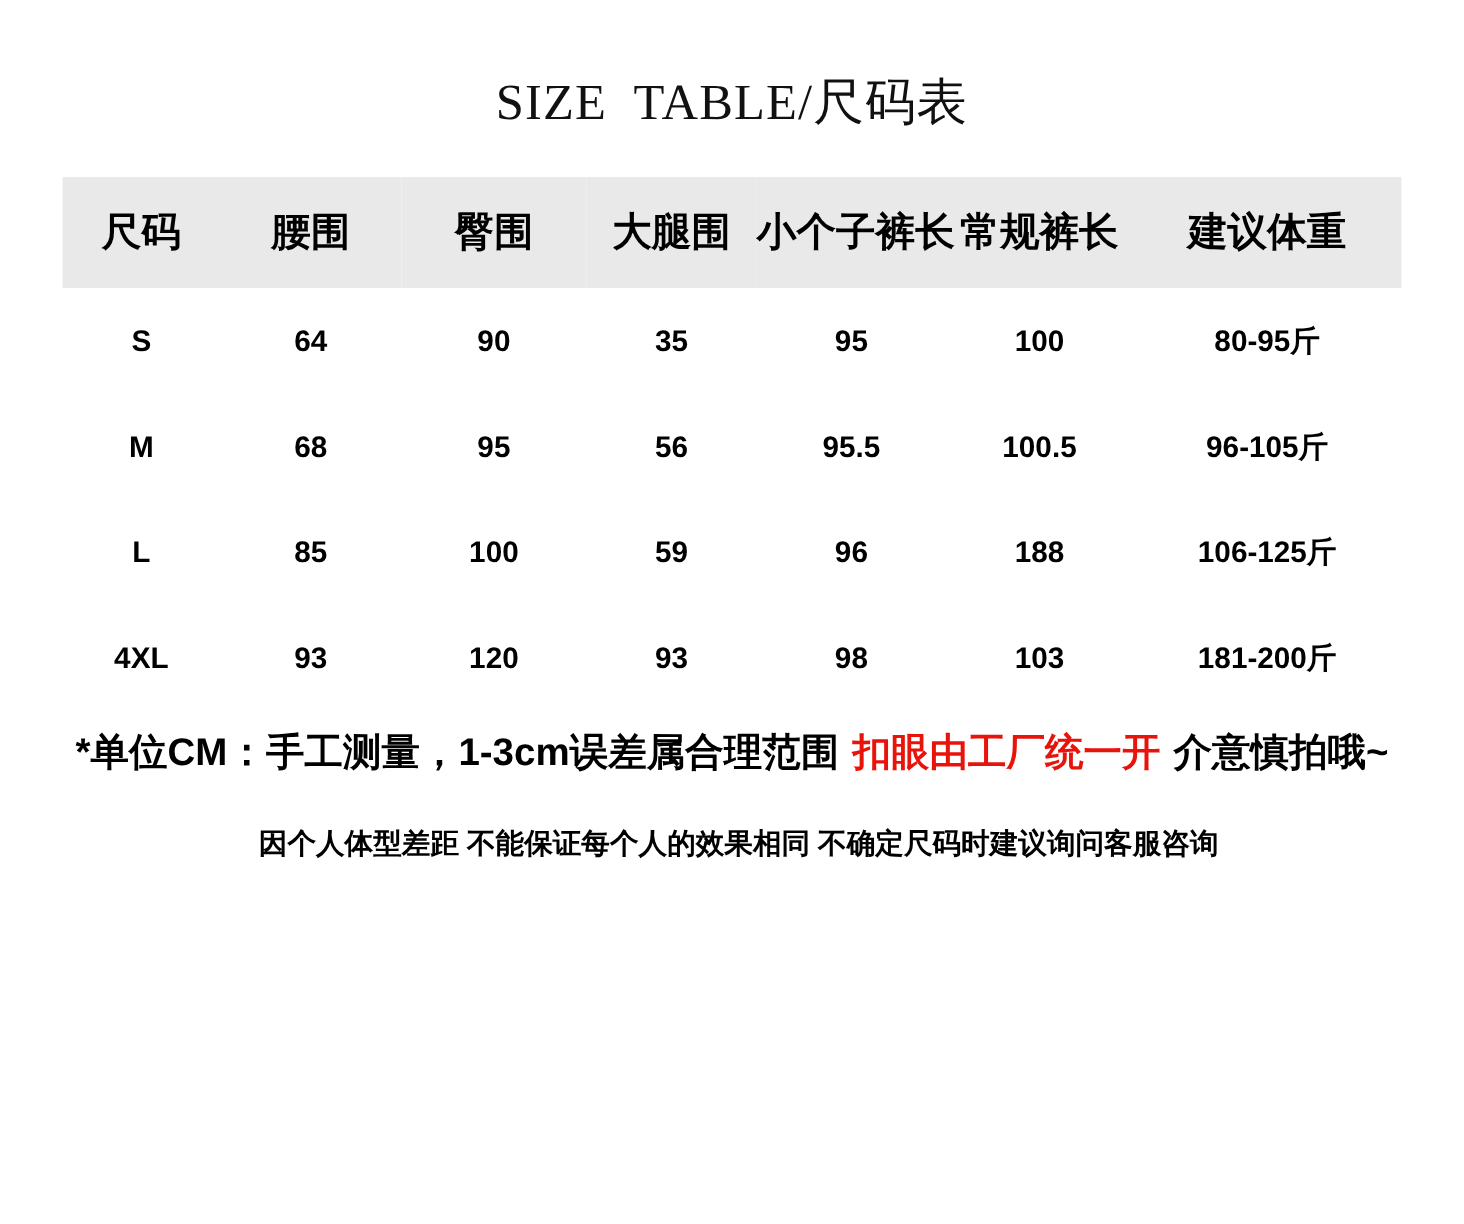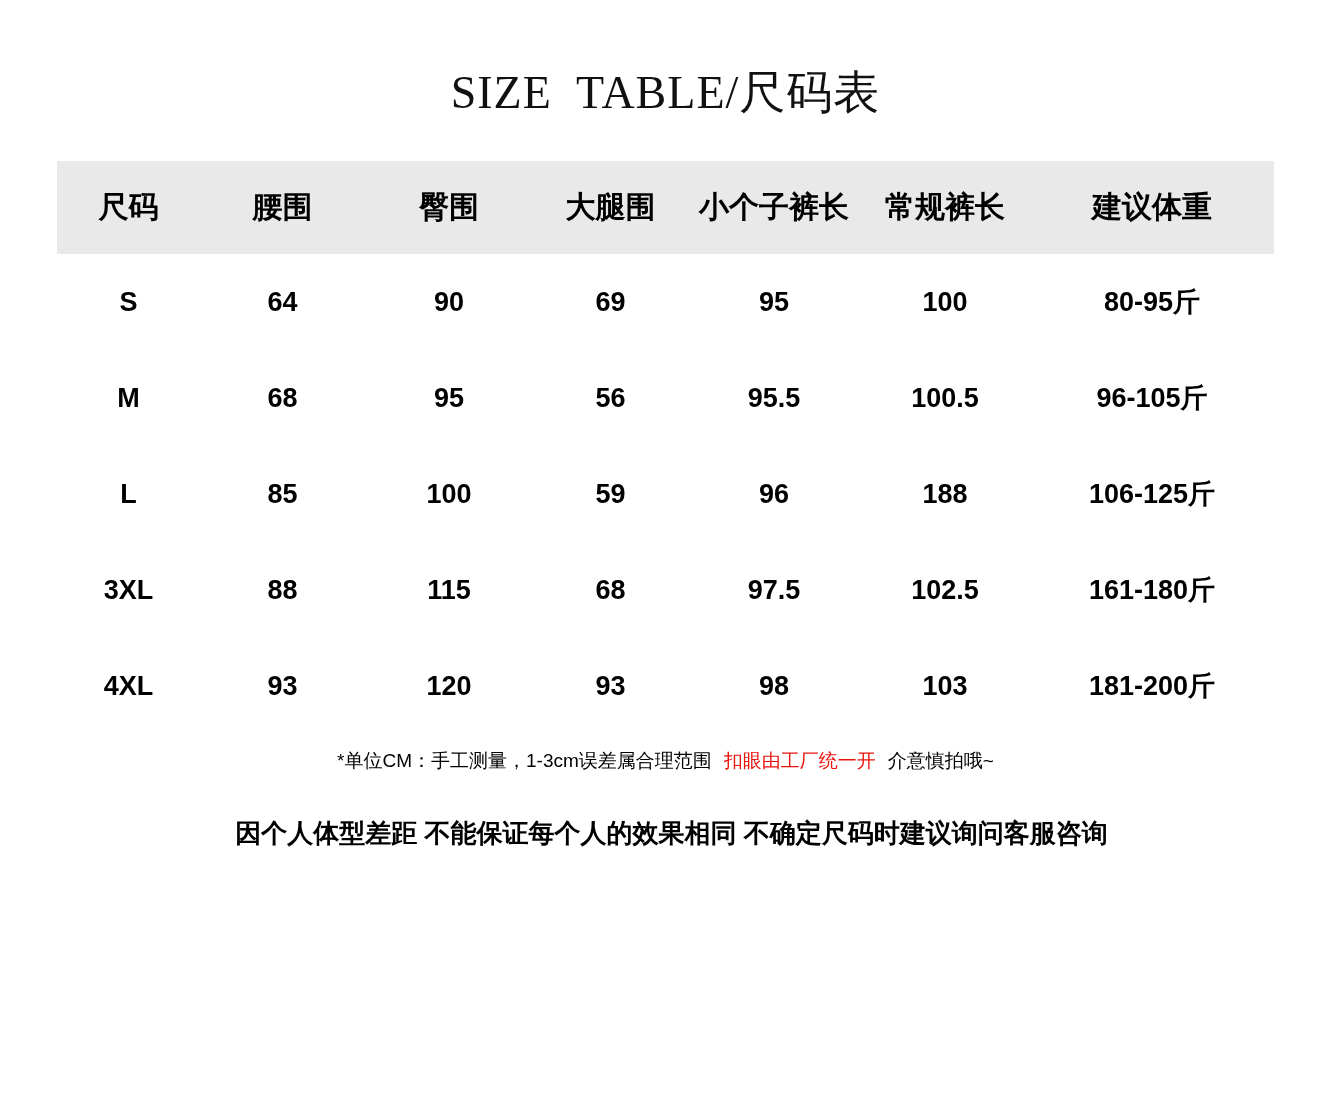--- a/index.html
+++ b/index.html
@@ -42,21 +42,21 @@
   }
   table.size-table {
     border-collapse: collapse;
     width: 100%;
     table-layout: fixed;
   }
   table.size-table thead tr {
     background: #e9e9e9;
   }
   table.size-table th {
-    font-size: 30px;
+    font-size: 36px;
     font-weight: bold;
     color: #000000;
     padding: 26px 0 26px 0;
     text-align: center;
     white-space: nowrap;
   }
   table.size-table tbody tr {
     background: #ffffff;
   }
   table.size-table td {
@@ -77,22 +77,22 @@
   col.c5 { width: 170px; }
   col.c6 { width: 244px; }
 
   
   .notes {
     margin-top: 14px;
     width: 1331px;
     text-align: center;
   }
   .note-line1 {
-    font-size: 19px;
-    font-weight: normal;
+    font-size: 35px;
+    font-weight: bold;
     color: #000000;
     white-space: nowrap;
     letter-spacing: 0px;
   }
   .note-red {
     color: #e8140c;
   }
   .note-line2 {
     margin-top: 42px;
     font-size: 26px;
@@ -130,21 +130,21 @@
           <th>小个子裤长</th>
           <th>常规裤长</th>
           <th>建议体重</th>
         </tr>
       </thead>
       <tbody>
         <tr>
           <td>S</td>
           <td>64</td>
           <td>90</td>
-          <td>69</td>
+          <td>35</td>
           <td>95</td>
           <td>100</td>
           <td>80-95斤</td>
         </tr>
         <tr>
           <td>M</td>
           <td>68</td>
           <td>95</td>
           <td>56</td>
           <td>95.5</td>
@@ -152,29 +152,20 @@
           <td>96-105斤</td>
         </tr>
         <tr>
           <td>L</td>
           <td>85</td>
           <td>100</td>
           <td>59</td>
           <td>96</td>
           <td>188</td>
           <td>106-125斤</td>
-        </tr>
-        <tr>
-          <td>3XL</td>
-          <td>88</td>
-          <td>115</td>
-          <td>68</td>
-          <td>97.5</td>
-          <td>102.5</td>
-          <td>161-180斤</td>
         </tr>
         <tr>
           <td>4XL</td>
           <td>93</td>
           <td>120</td>
           <td>93</td>
           <td>98</td>
           <td>103</td>
           <td>181-200斤</td>
         </tr>

